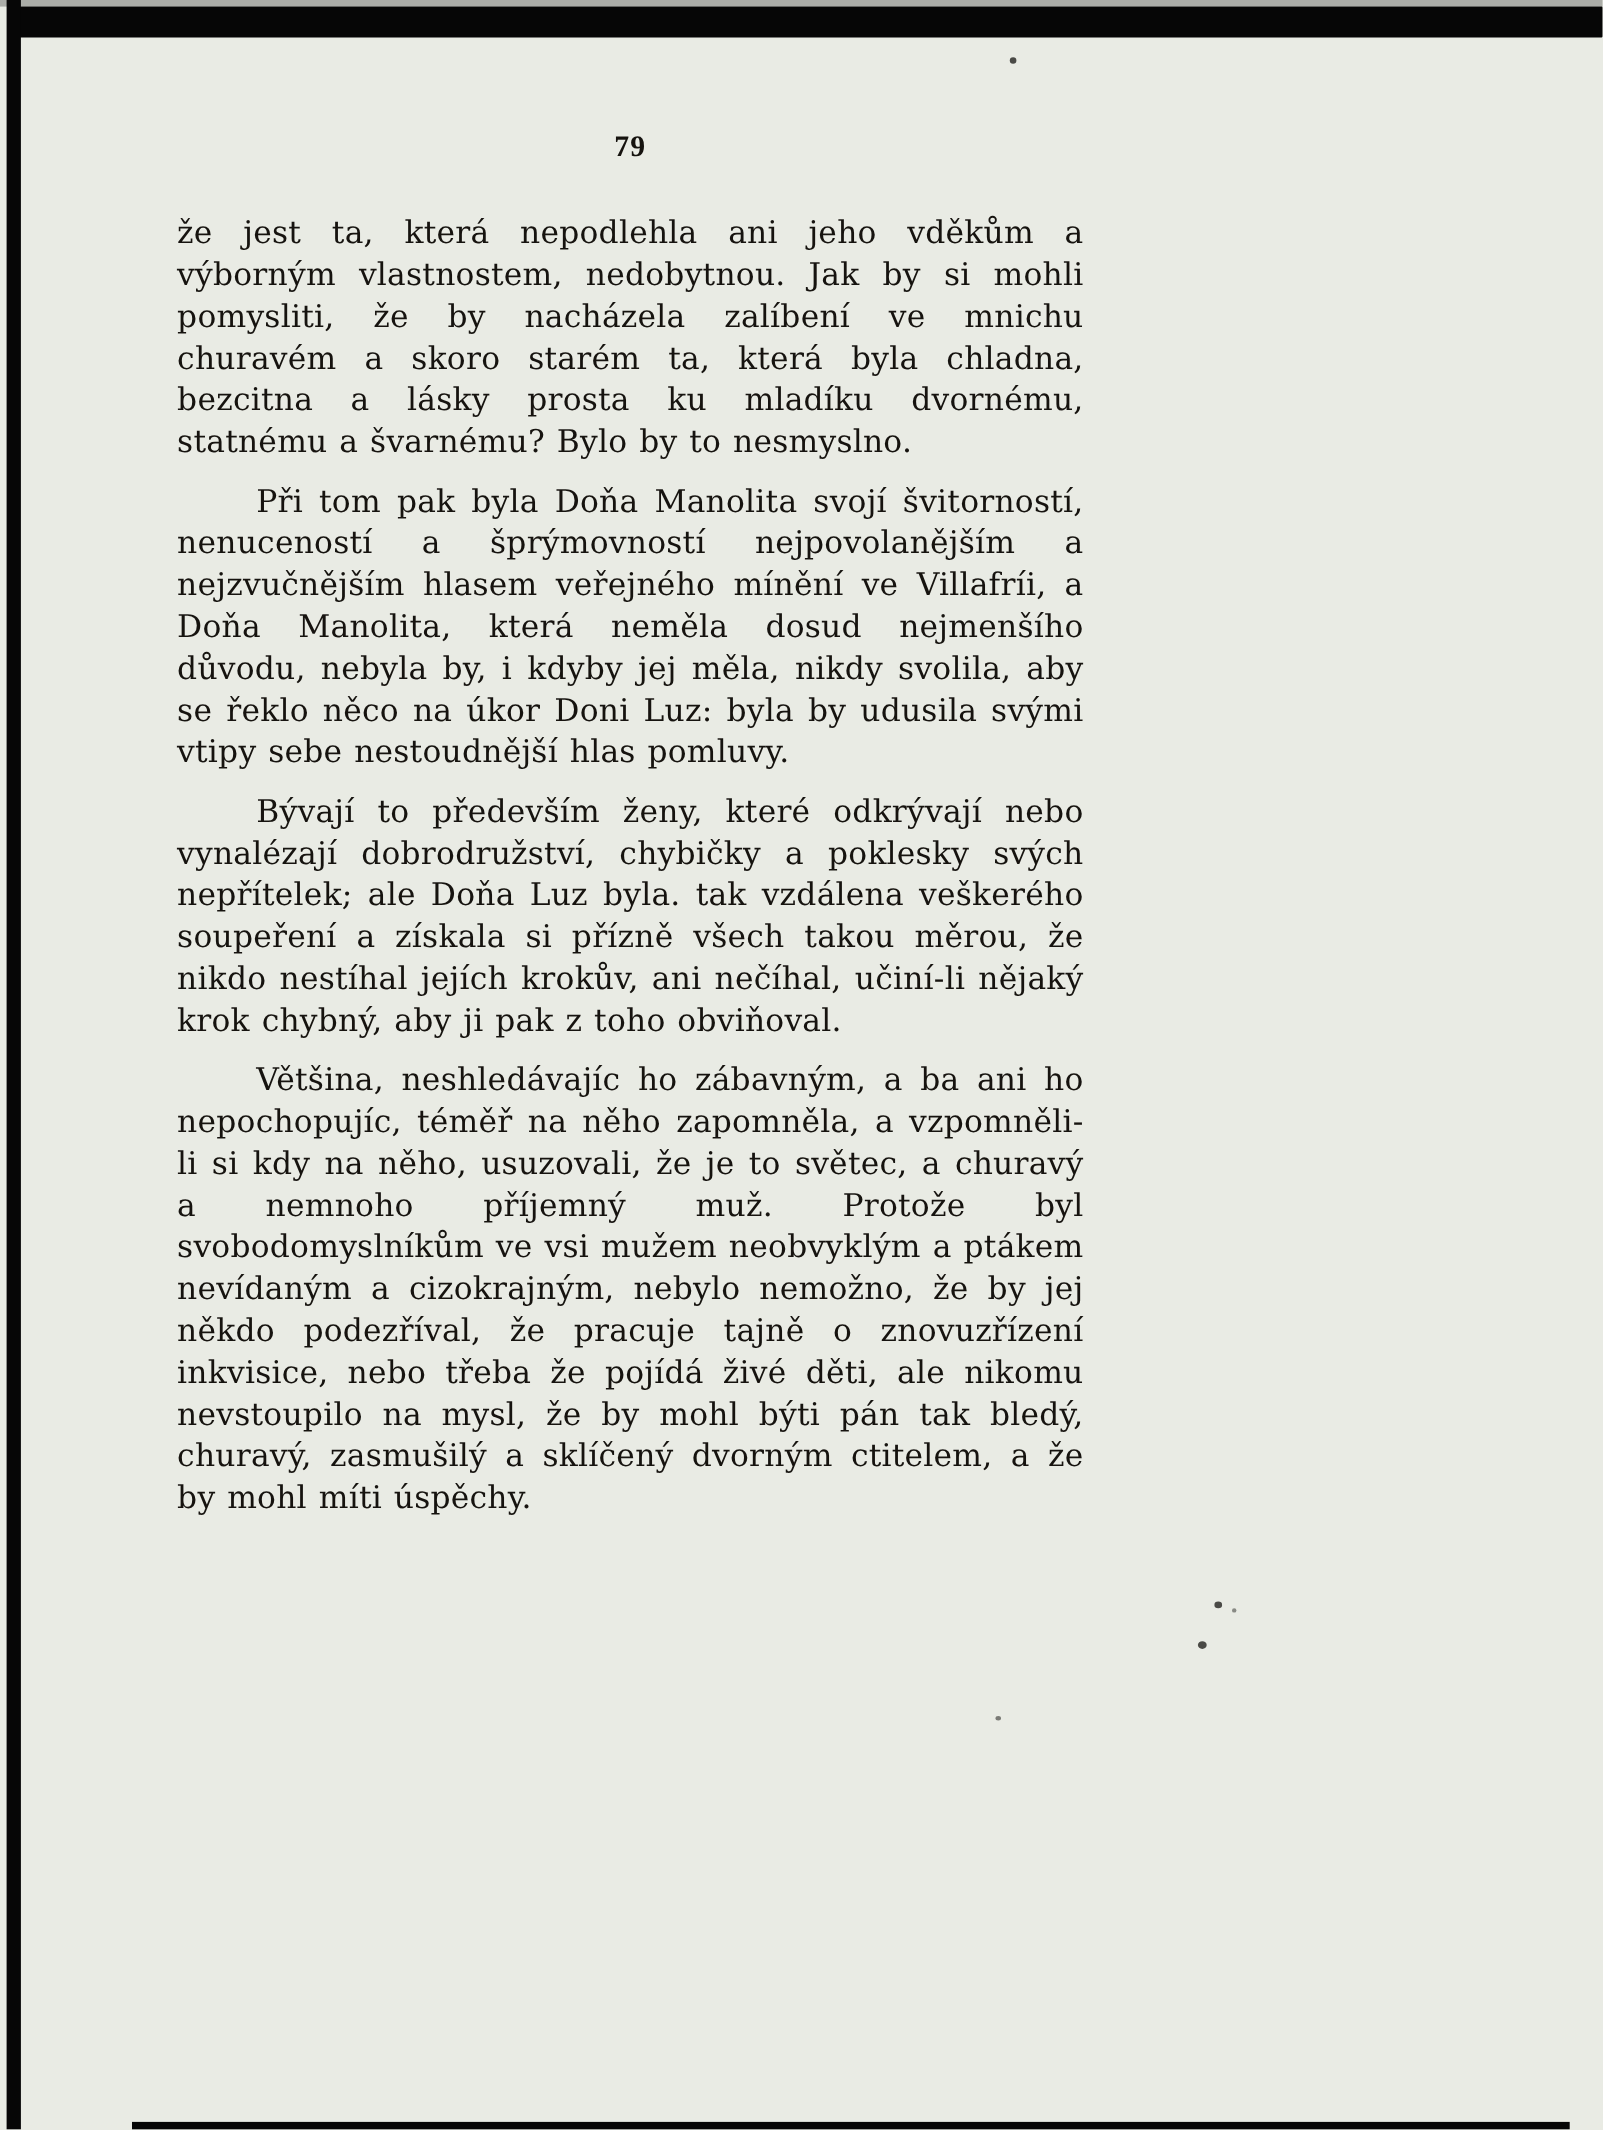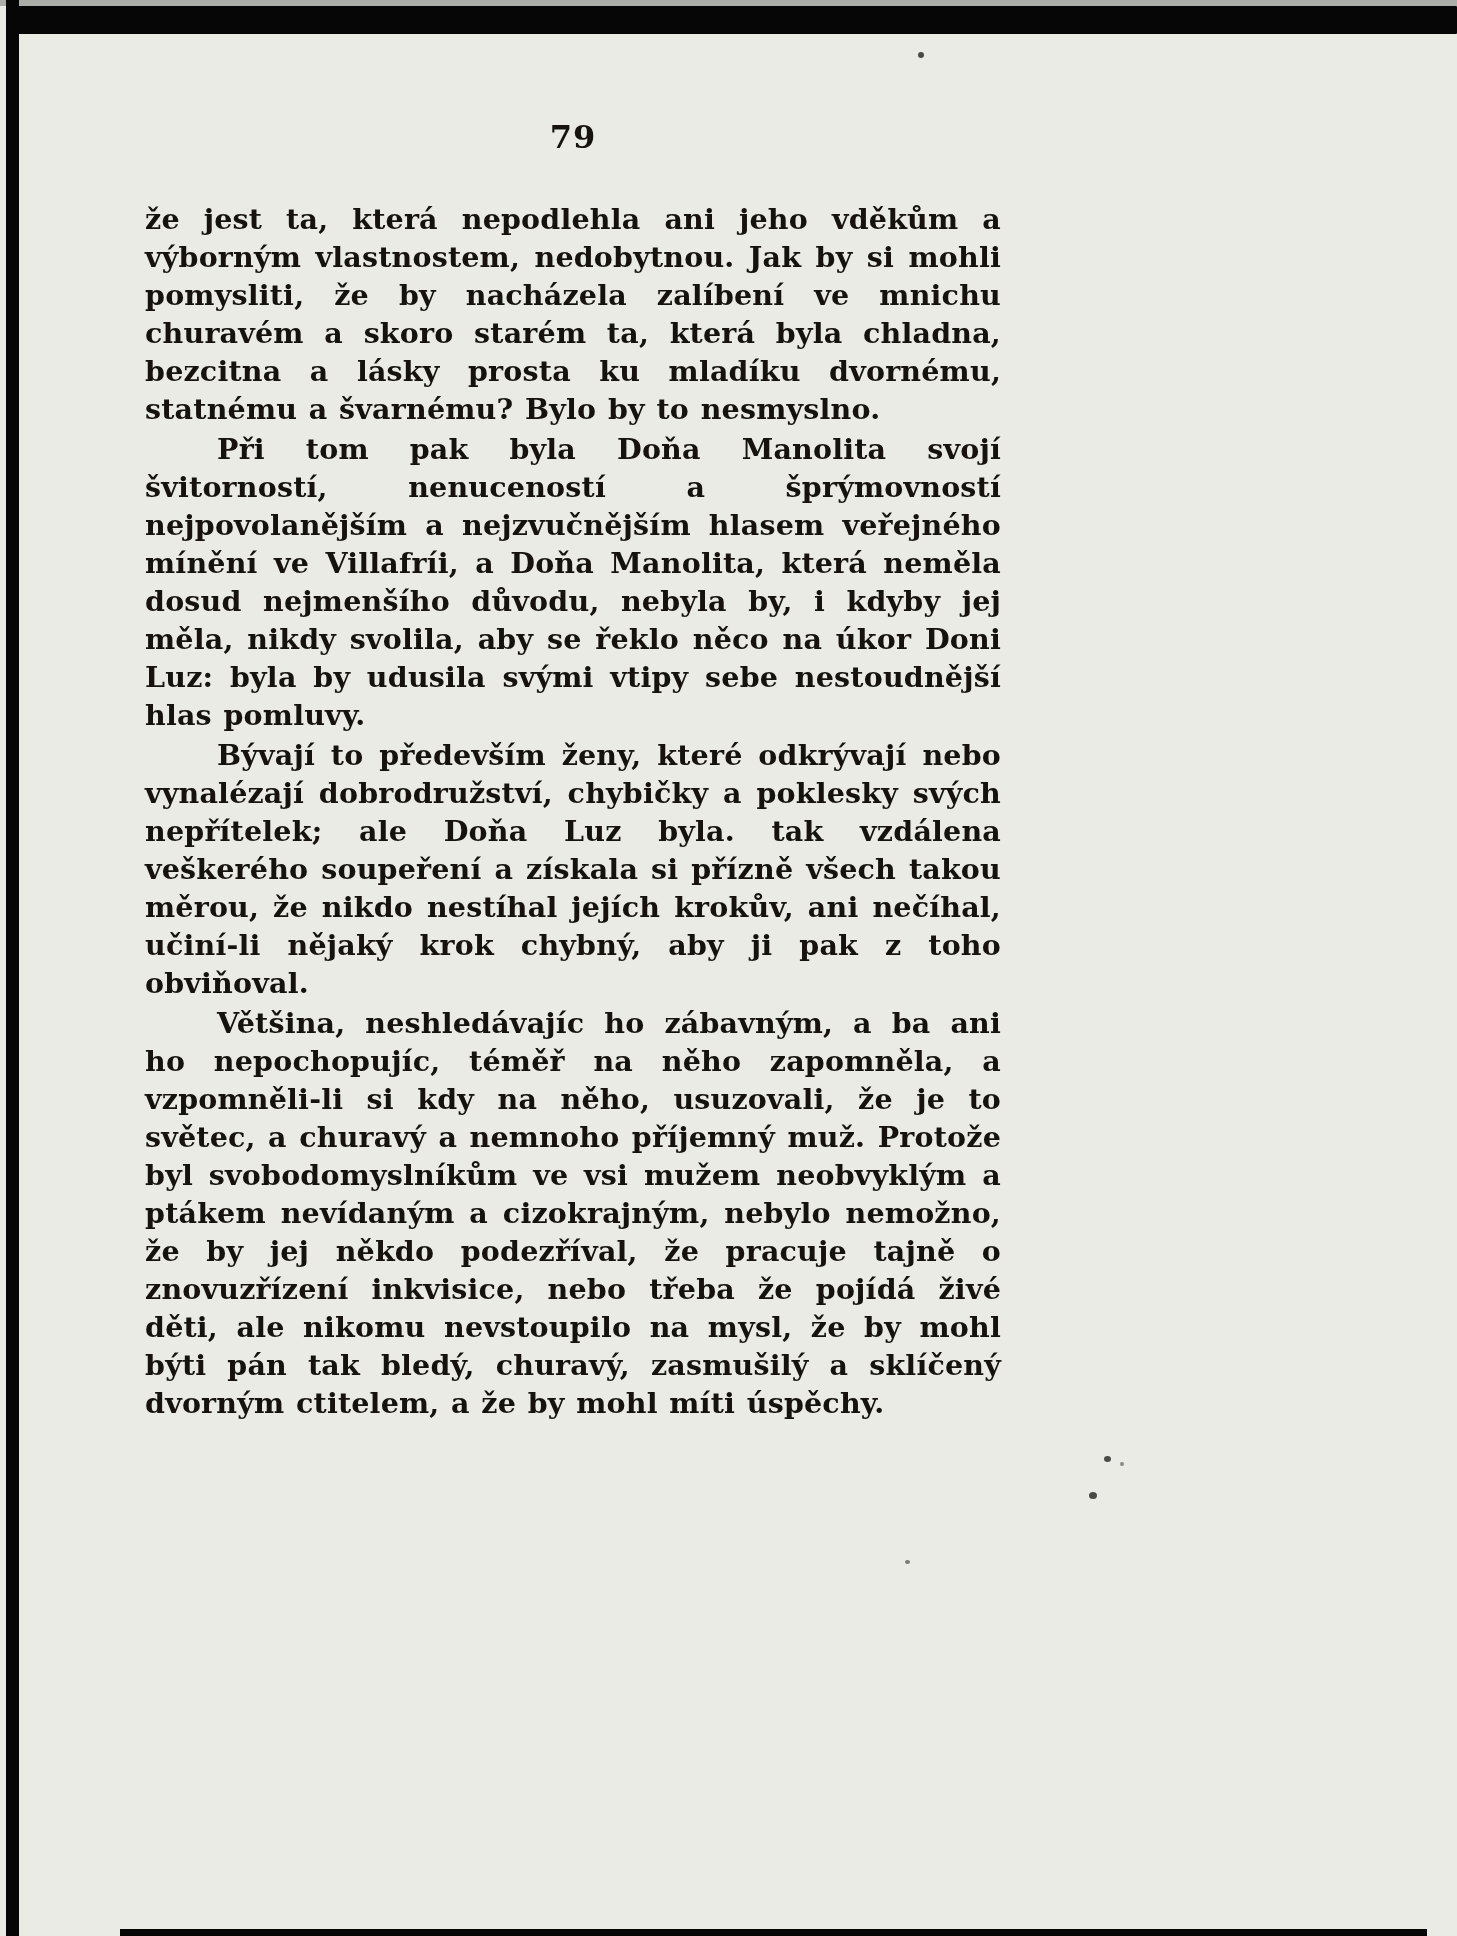--- a/index.html
+++ b/index.html
@@ -21,30 +21,31 @@
   .edge-top-sliver{top:0;left:0;right:0;height:6px;background:#3a3a38;opacity:.35;}
   .edge-left{top:0;left:6px;width:13px;height:100%;}
   .edge-bottom{bottom:0;left:120px;right:30px;height:7px;}
   .page-body{
     position:absolute;
     left:145px;top:118px;width:856px;
     color:var(--ink);
   }
   .page-number{
     text-align:center;
-    font-size:32px;
+    font-size:27px;
     font-weight:700;
     letter-spacing:1px;
     margin:0 0 44px 0;
+    font-family:Liberation Serif, serif;
   }
   .text-block p{
-    margin:0;
+    margin:16px;
     font-size:28.5px;
     line-height:38px;
-    font-weight:700;
+    font-weight:400;
     letter-spacing:.2px;
     word-spacing:1.5px;
     text-align:justify;
     text-indent:72px;
     color:var(--ink);
   }
   .text-block p.first{text-indent:0;}
   .text-block p + p{margin-top:2px;}
   
   .speck{position:absolute;background:#4a4a46;border-radius:50%;}

